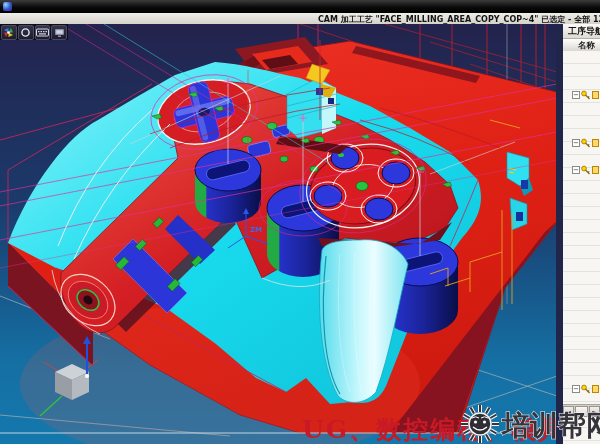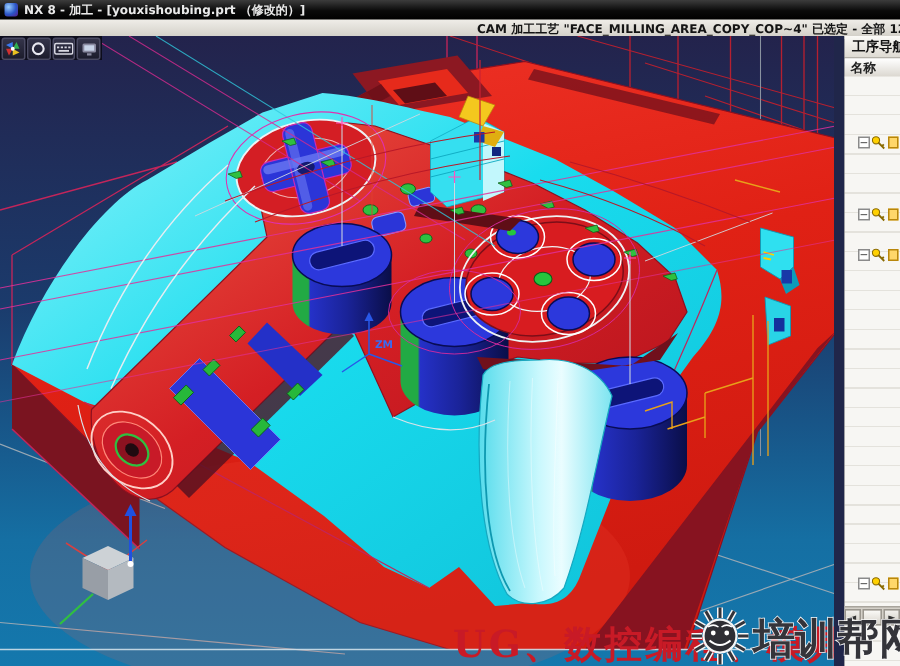--- a/index.html
+++ b/index.html
@@ -19,41 +19,40 @@
   .vp-toolbar{position:absolute;left:0;top:0;width:68px;height:16px;background:#0d0d1c;
     display:flex;gap:1px;padding:1px;box-sizing:border-box;z-index:5;}
   .vp-btn{width:15px;height:13px;background:linear-gradient(#34344a,#1c1c2c);
     border:1px solid #4a4a62;border-radius:2px;display:flex;align-items:center;justify-content:center;}
   
   .splitter{position:absolute;left:556px;top:24px;width:7px;height:420px;background:#20264a;}
   .panel{position:absolute;left:563px;top:24px;width:37px;height:420px;background:#f2f1ee;overflow:hidden;}
   .panel-header{height:13px;background:linear-gradient(#fbfaf7,#dedbd3);border-bottom:1px solid #b4b1a9;
     font-size:9px;font-weight:bold;color:#151515;padding:1px 0 0 5px;white-space:nowrap;}
   .panel-colhead{height:12px;background:linear-gradient(#ffffff,#d8d4cc);border-bottom:1px solid #a8a49c;
-    font-size:8.5px;font-weight:bold;color:#222;padding:1px 0 0 4px;white-space:nowrap;}
+    font-size:8.5px;font-weight:bold;color:#222;padding:1px 0 0 15px;white-space:nowrap;}
   .panel-rows{position:absolute;left:0;top:27px;width:37px;height:393px;
     background:repeating-linear-gradient(to bottom,#f7f6f3 0 12px,#e4e2dc 12px 13px);}
   .tree-row{position:absolute;left:9px;height:12px;display:flex;align-items:center;gap:1px;}
   .expander{width:8px;height:8px;border:1px solid #8a8a8a;background:#fff;font-size:7px;line-height:6px;
     text-align:center;color:#333;box-sizing:border-box;}
   .folder-sliver{width:7px;height:8px;background:#ffd76a;border:1px solid #b8860b;box-sizing:border-box;}
   .hscroll{position:absolute;left:0;top:380px;width:37px;height:12px;background:#d4d0c8;
     border-top:1px solid #a8a49c;display:flex;align-items:center;}
   .scroll-btn{width:11px;height:11px;background:linear-gradient(#f2f0ec,#cfccc4);border:1px solid #9a968e;
     font-size:6px;color:#333;text-align:center;line-height:10px;box-sizing:border-box;}
   .scroll-thumb{flex:1;height:9px;margin:0 1px;background:linear-gradient(#fbfaf7,#d8d4cc);border:1px solid #9a968e;}
   
   .watermark{position:absolute;left:458px;top:402px;z-index:9;}
 </style>
 </head>
 <body>
 
 <div class="titlebar">
   <div class="nx-ico"></div>
-  <span>NX 8 - 加工 - [youxishoubing.prt （修改的）]</span>
 </div>
 
 <div class="cuebar">
   <span>CAM 加工工艺 "FACE_MILLING_AREA_COPY_COP~4" 已选定 - 全部 12</span>
 </div>
 
 <div class="viewport">
 
 <svg width="557" height="420" viewBox="0 0 557 420">
 <defs>

